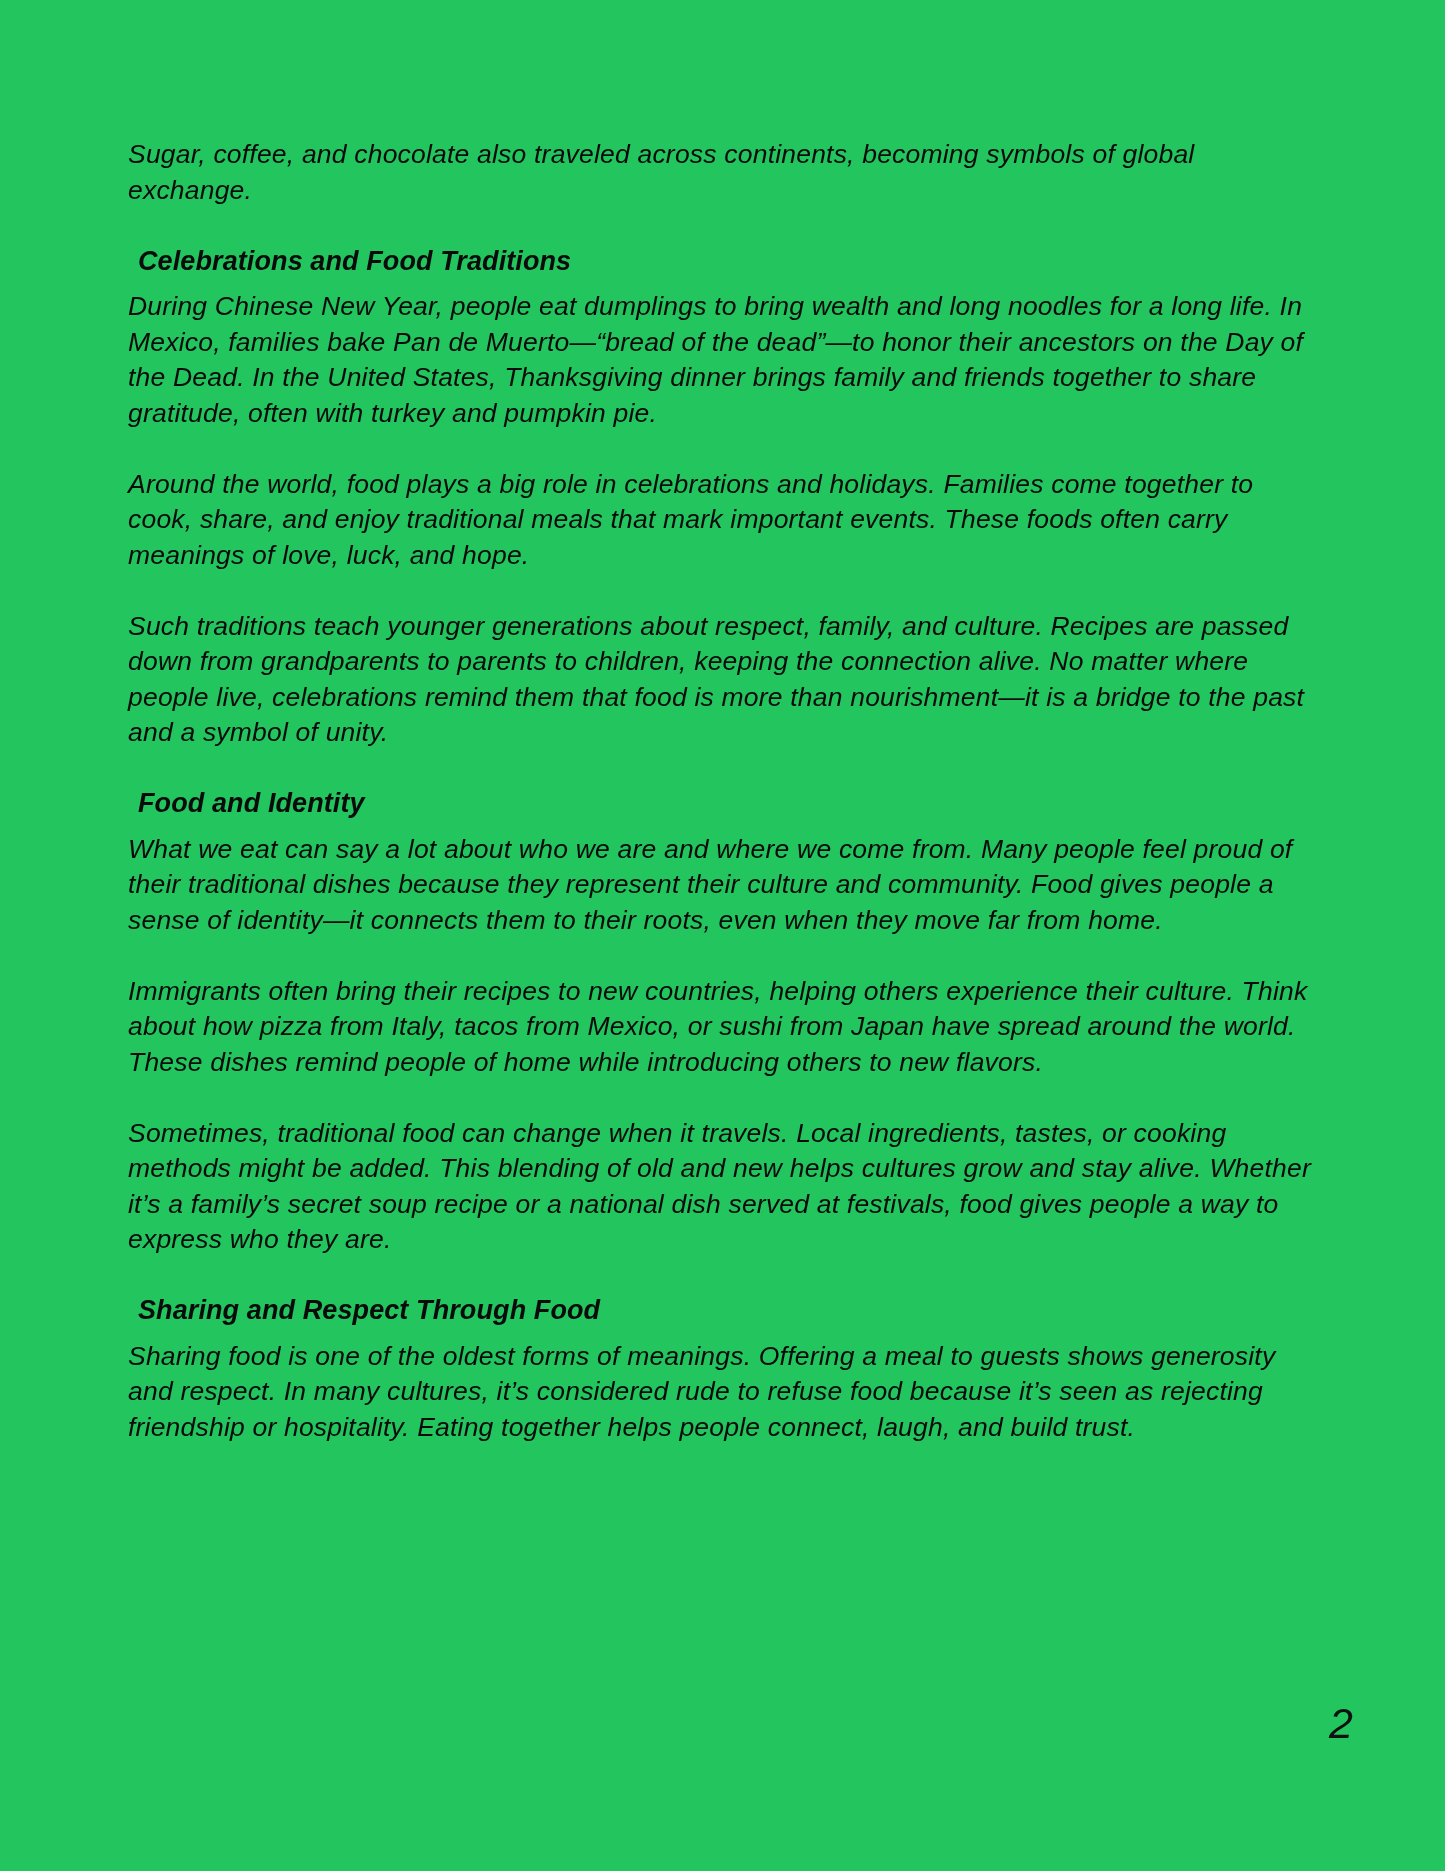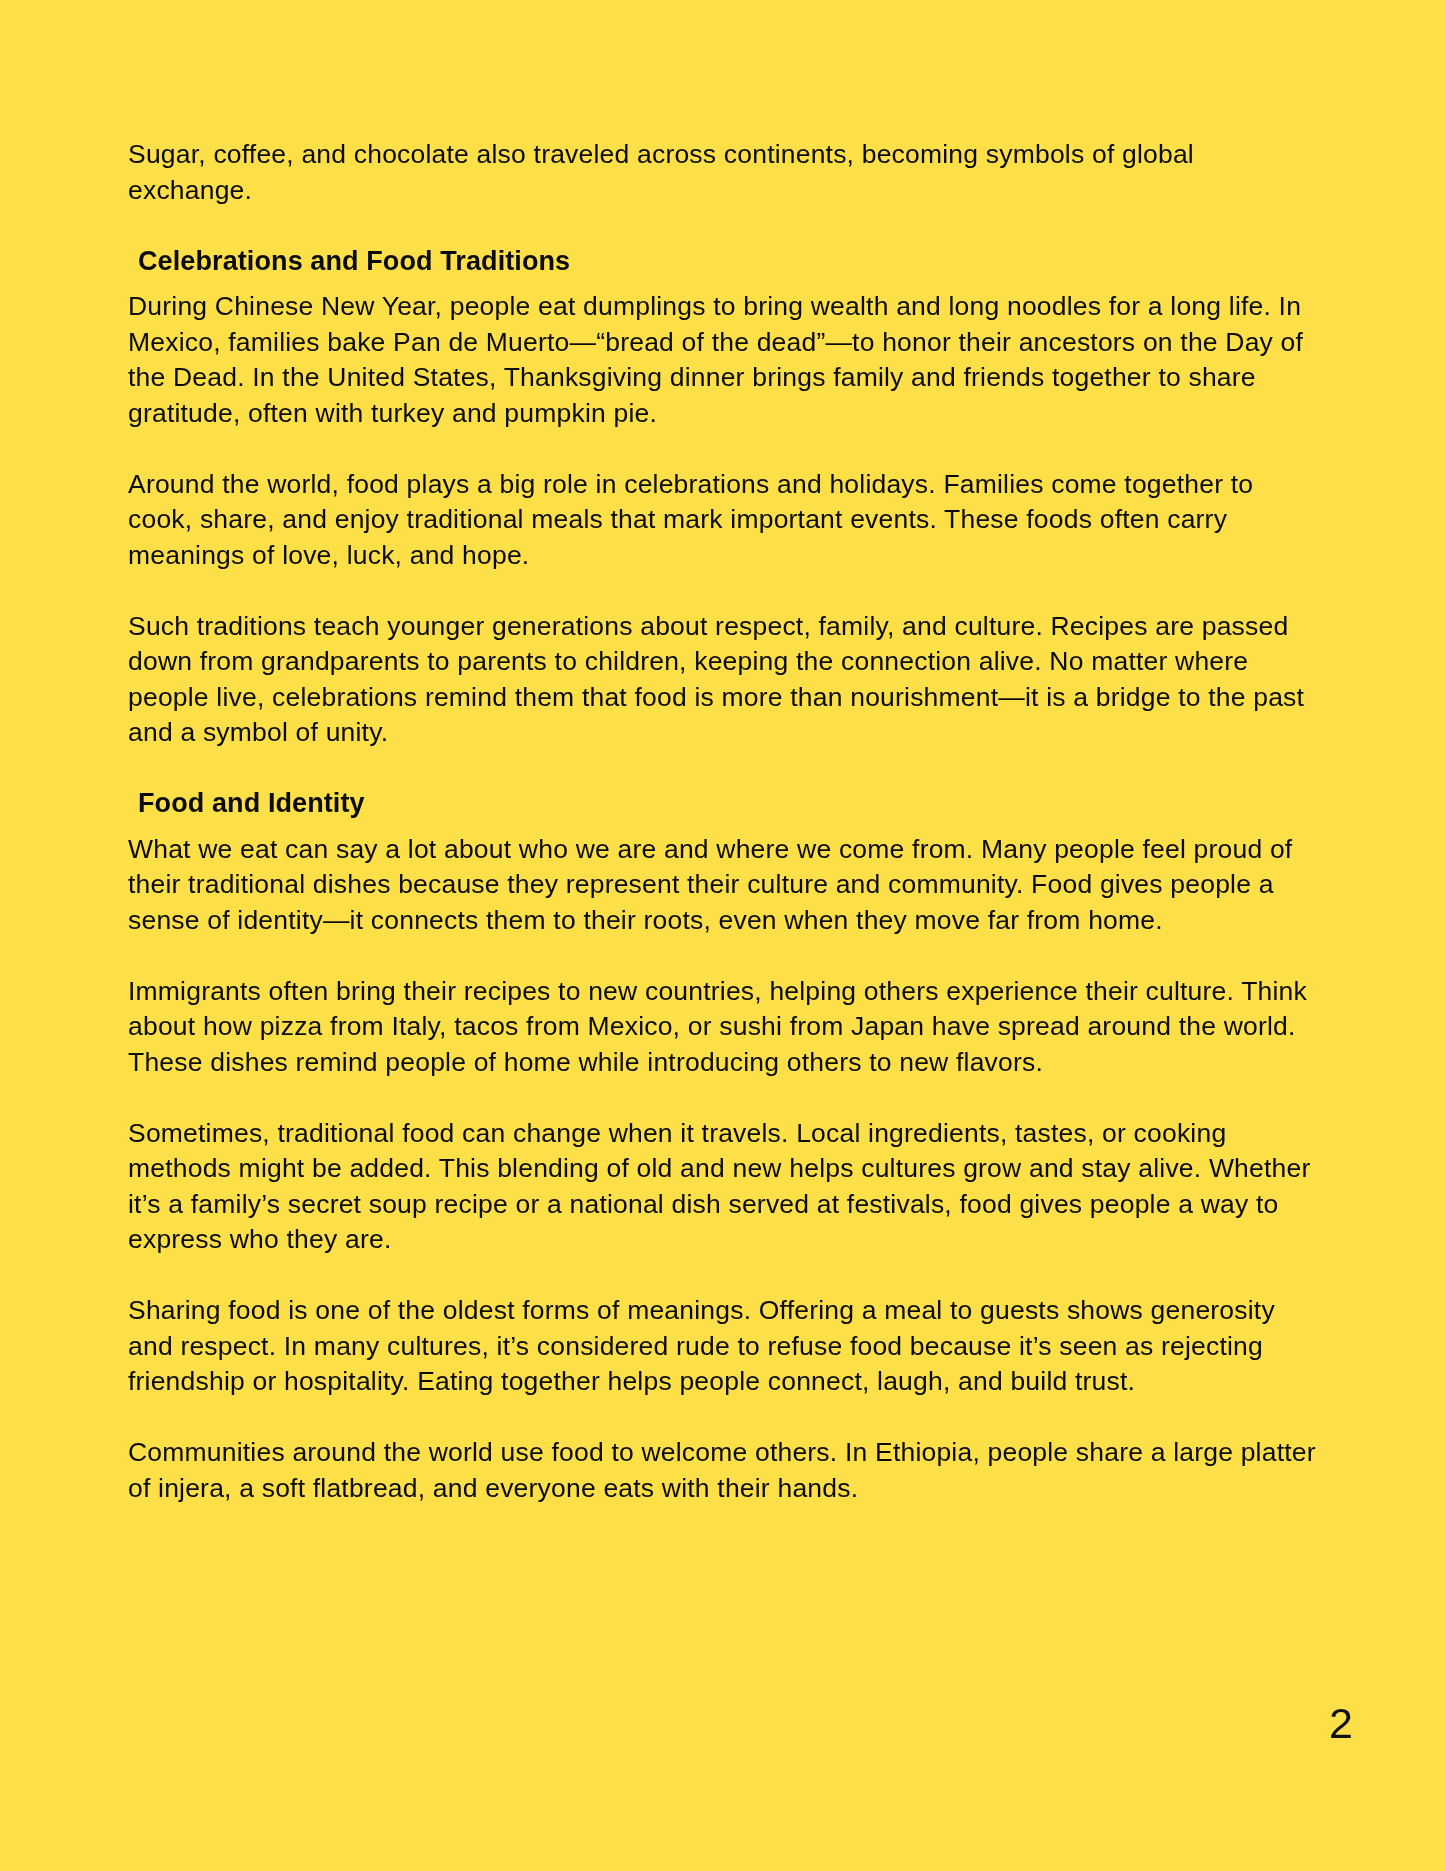--- a/index.html
+++ b/index.html
@@ -11,21 +11,22 @@
     width: 1445px;
     height: 1871px;
     position: relative;
     font-family: "Liberation Sans", sans-serif;
     color: #0b0b0b;
     overflow: hidden;
   }
   .doc-page {
     position: absolute;
     inset: 0;
-    background: #fde047;
+    background: #22c55e;
+    font-style: italic;
   }
   .doc-body {
     position: absolute;
     left: 128px;
     top: 137px;
     width: 1190px;
   }
   .para {
     font-size: 26.5px;
     font-weight: 400;
@@ -60,17 +61,17 @@
 
   <p class="para">Sugar, coffee, and chocolate also traveled across continents, becoming symbols of global exchange.</p>
       <h2 class="heading">Celebrations and Food Traditions</h2>
       <p class="para">During Chinese New Year, people eat dumplings to bring wealth and long noodles for a long life. In Mexico, families bake Pan de Muerto—“bread of the dead”—to honor their ancestors on the Day of the Dead. In the United States, Thanksgiving dinner brings family and friends together to share gratitude, often with turkey and pumpkin pie.</p>
       <p class="para">Around the world, food plays a big role in celebrations and holidays. Families come together to cook, share, and enjoy traditional meals that mark important events. These foods often carry meanings of love, luck, and hope.</p>
       <p class="para">Such traditions teach younger generations about respect, family, and culture. Recipes are passed down from grandparents to parents to children, keeping the connection alive. No matter where people live, celebrations remind them that food is more than nourishment—it is a bridge to the past and a symbol of unity.</p>
       <h2 class="heading">Food and Identity</h2>
       <p class="para">What we eat can say a lot about who we are and where we come from. Many people feel proud of their traditional dishes because they represent their culture and community. Food gives people a sense of identity—it connects them to their roots, even when they move far from home.</p>
       <p class="para">Immigrants often bring their recipes to new countries, helping others experience their culture. Think about how pizza from Italy, tacos from Mexico, or sushi from Japan have spread around the world. These dishes remind people of home while introducing others to new flavors.</p>
       <p class="para">Sometimes, traditional food can change when it travels. Local ingredients, tastes, or cooking methods might be added. This blending of old and new helps cultures grow and stay alive. Whether it’s a family’s secret soup recipe or a national dish served at festivals, food gives people a way to express who they are.</p>
+      <h2 class="heading">Sharing and Respect Through Food</h2>
       <p class="para">Sharing food is one of the oldest forms of meanings. Offering a meal to guests shows generosity and respect. In many cultures, it’s considered rude to refuse food because it’s seen as rejecting friendship or hospitality. Eating together helps people connect, laugh, and build trust.</p>
-      <p class="para">Communities around the world use food to welcome others. In Ethiopia, people share a large platter of injera, a soft flatbread, and everyone eats with their hands.</p>
     </section>
   <div class="page-number">2</div>
 </main>
 
 </body></html>

